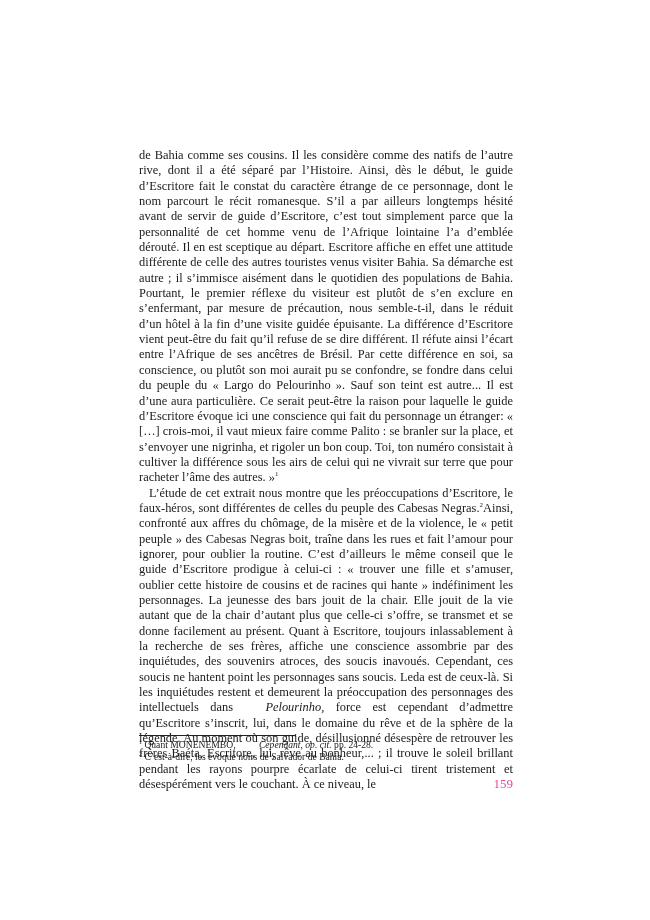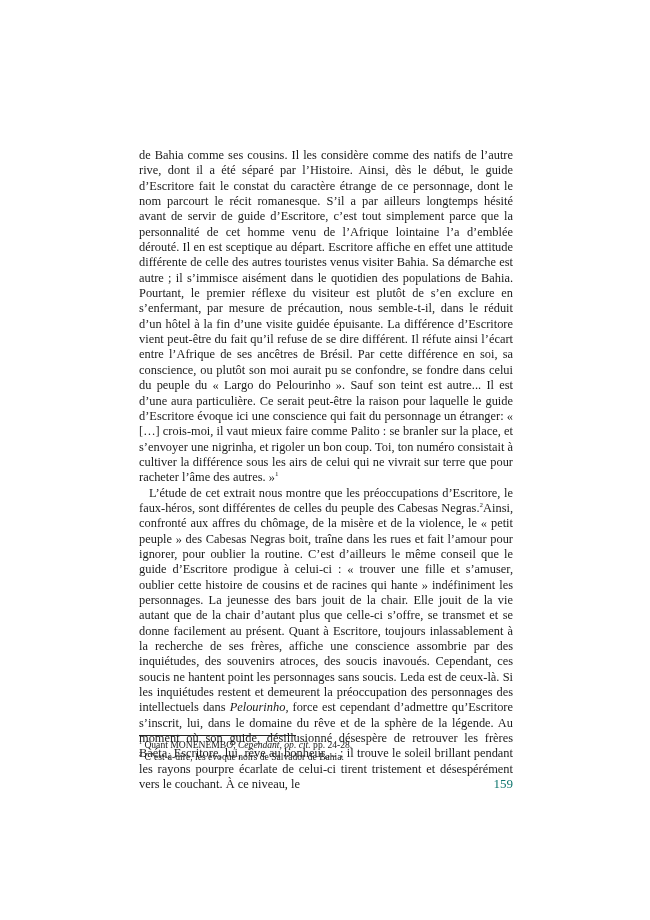--- a/index.html
+++ b/index.html
@@ -20,23 +20,23 @@
     border-top: 1px solid #222;
   }
   .footnotes {
     position: absolute; left: 139px; top: 739px; width: 374px;
     font-family: "Liberation Serif", serif; font-size: 9.6px; line-height: 11.5px; color: #1a1a1a;
   }
   .footnotes div { margin: 0; }
   .footnotes sup { font-size: 6px; vertical-align: 4px; }
   .page-number {
     position: absolute; left: 480px; top: 776px; width: 33px; text-align: right;
-    font-family: "Liberation Serif", serif; font-size: 13px; color: #0f766e;
+    font-family: "Liberation Serif", serif; font-size: 13px; color: #ec4899;
   }
-  em { font-style: italic; }
+  em { font-style: italic; margin-left: 21px; }
 </style>
 </head>
 <body>
 
 <div class="page">
   <div class="body-text">
     <p><span>de Bahia comme ses cousins. Il les considère comme des natifs de l’autre rive, dont il a été séparé par l’Histoire. Ainsi, dès le début, le guide d’Escritore fait le constat du caractère étrange de ce personnage, dont le nom parcourt le récit romanesque. S’il a par ailleurs longtemps hésité avant de servir de guide d’Escritore, c’est tout simplement parce que la personnalité de cet homme venu de l’Afrique lointaine l’a d’emblée dérouté. Il en est sceptique au départ. Escritore affiche en effet une attitude différente de celle des autres touristes venus visiter Bahia. Sa démarche est autre ; il s’immisce aisément dans le quotidien des populations de Bahia. Pourtant, le premier réflexe du visiteur est plutôt de s’en exclure en s’enfermant, par mesure de précaution, nous semble-t-il, dans le réduit d’un hôtel à la fin d’une visite guidée épuisante. La différence d’Escritore vient peut-être du fait qu’il refuse de se dire différent. Il réfute ainsi l’écart entre l’Afrique de ses ancêtres de Brésil. Par cette différence en soi, sa conscience, ou plutôt son moi aurait pu se confondre, se fondre dans celui du peuple du « Largo do Pelourinho ». Sauf son teint est autre... Il est d’une aura particulière. Ce serait peut-être la raison pour laquelle le guide d’Escritore évoque ici une conscience qui fait du personnage un étranger: « […] crois-moi, il vaut mieux faire comme Palito : se branler sur la place, et s’envoyer une nigrinha, et rigoler un bon coup. Toi, ton numéro consistait à cultiver la différence sous les airs de celui qui ne vivrait sur terre que pour racheter l’âme des autres. »</span><sup>1</sup></p>
     <p class="indent"><span>L’étude de cet extrait nous montre que les préoccupations d’Escritore, le faux-héros, sont différentes de celles du peuple des Cabesas Negras.</span><sup>2</sup><span>Ainsi, confronté aux affres du chômage, de la misère et de la violence, le « petit peuple » des Cabesas Negras boit, traîne dans les rues et fait l’amour pour ignorer, pour oublier la routine. C’est d’ailleurs le même conseil que le guide d’Escritore prodigue à celui-ci : « trouver une fille et s’amuser, oublier cette histoire de cousins et de racines qui hante » indéfiniment les personnages. La jeunesse des bars jouit de la chair.  Elle jouit de la vie autant que de la chair d’autant plus que celle-ci s’offre, se transmet et se donne facilement au présent. Quant à Escritore, toujours inlassablement à la recherche de ses frères, affiche une conscience assombrie par des inquiétudes, des souvenirs atroces, des soucis inavoués. Cependant, ces soucis ne hantent point les personnages sans soucis. Leda est de ceux-là. Si les inquiétudes restent et demeurent la préoccupation des personnages des intellectuels dans</span> <em>Pelourinho,</em><span> force est cependant d’admettre qu’Escritore s’inscrit, lui, dans le domaine du rêve et de la sphère de la légende. Au moment où son guide, désillusionné désespère de retrouver les frères Baéta, Escritore, lui, rêve au bonheur,... ; il trouve le soleil brillant pendant les rayons pourpre écarlate de celui-ci tirent tristement et    désespérément vers le couchant. À ce niveau, le</span></p>
   </div>
 

